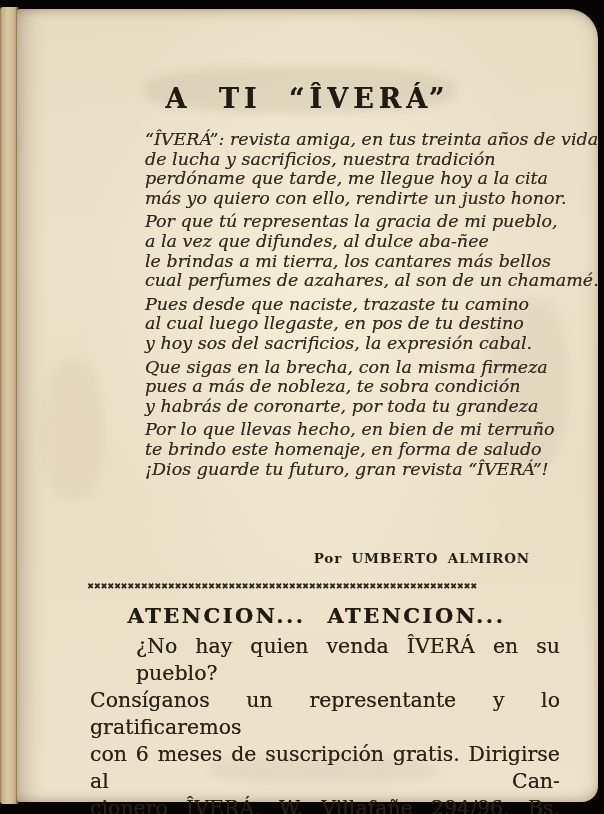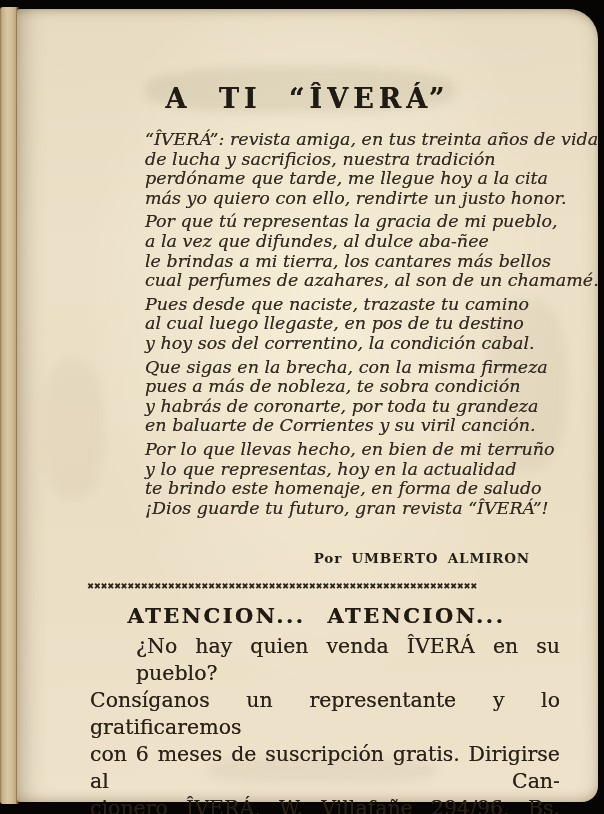--- a/index.html
+++ b/index.html
@@ -116,31 +116,29 @@
       </div>
       <div class="stanza">
         <div class="poem-line">Por que tú representas la gracia de mi pueblo,</div>
         <div class="poem-line">a la vez que difundes, al dulce aba-ñee</div>
         <div class="poem-line">le brindas a mi tierra, los cantares más bellos</div>
         <div class="poem-line">cual perfumes de azahares, al son de un chamamé.</div>
       </div>
       <div class="stanza">
         <div class="poem-line">Pues desde que naciste, trazaste tu camino</div>
         <div class="poem-line">al cual luego llegaste, en pos de tu destino</div>
-        <div class="poem-line">y hoy sos del correntino, la condición cabal.</div>
+        <div class="poem-line">y hoy sos del sacrificios, la expresión cabal.</div>
       </div>
       <div class="stanza">
         <div class="poem-line">Que sigas en la brecha, con la misma firmeza</div>
         <div class="poem-line">pues a más de nobleza, te sobra condición</div>
         <div class="poem-line">y habrás de coronarte, por toda tu grandeza</div>
-        <div class="poem-line">en baluarte de Corrientes y su viril canción.</div>
       </div>
       <div class="stanza">
         <div class="poem-line">Por lo que llevas hecho, en bien de mi terruño</div>
-        <div class="poem-line">y lo que representas, hoy en la actualidad</div>
         <div class="poem-line">te brindo este homenaje, en forma de saludo</div>
         <div class="poem-line">¡Dios guarde tu futuro, gran revista “ÎVERÁ”!</div>
       </div>
     </div>
 
     <div class="byline">Por UMBERTO ALMIRON</div>
 
     <div class="separator">✖✖✖✖✖✖✖✖✖✖✖✖✖✖✖✖✖✖✖✖✖✖✖✖✖✖✖✖✖✖✖✖✖✖✖✖✖✖✖✖✖✖✖✖✖✖✖✖✖✖✖✖✖✖✖✖✖✖</div>
 
     <div class="attention-heading">ATENCION...  ATENCION...</div>

